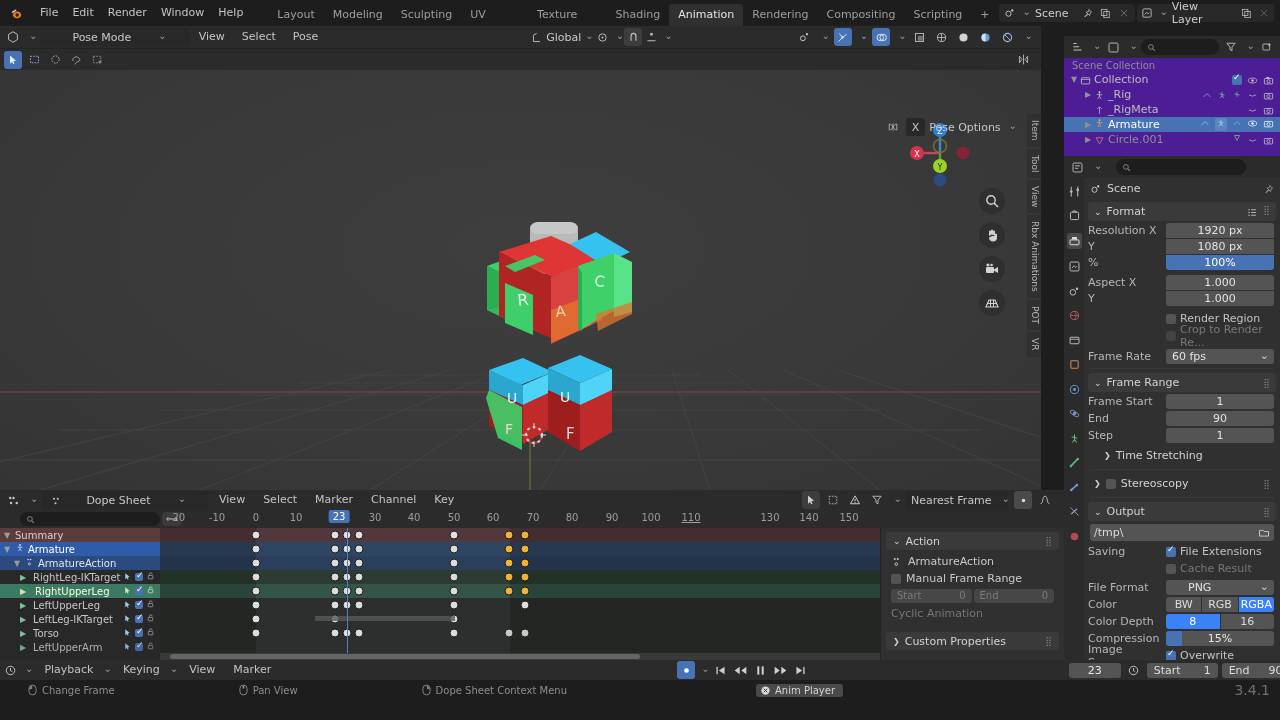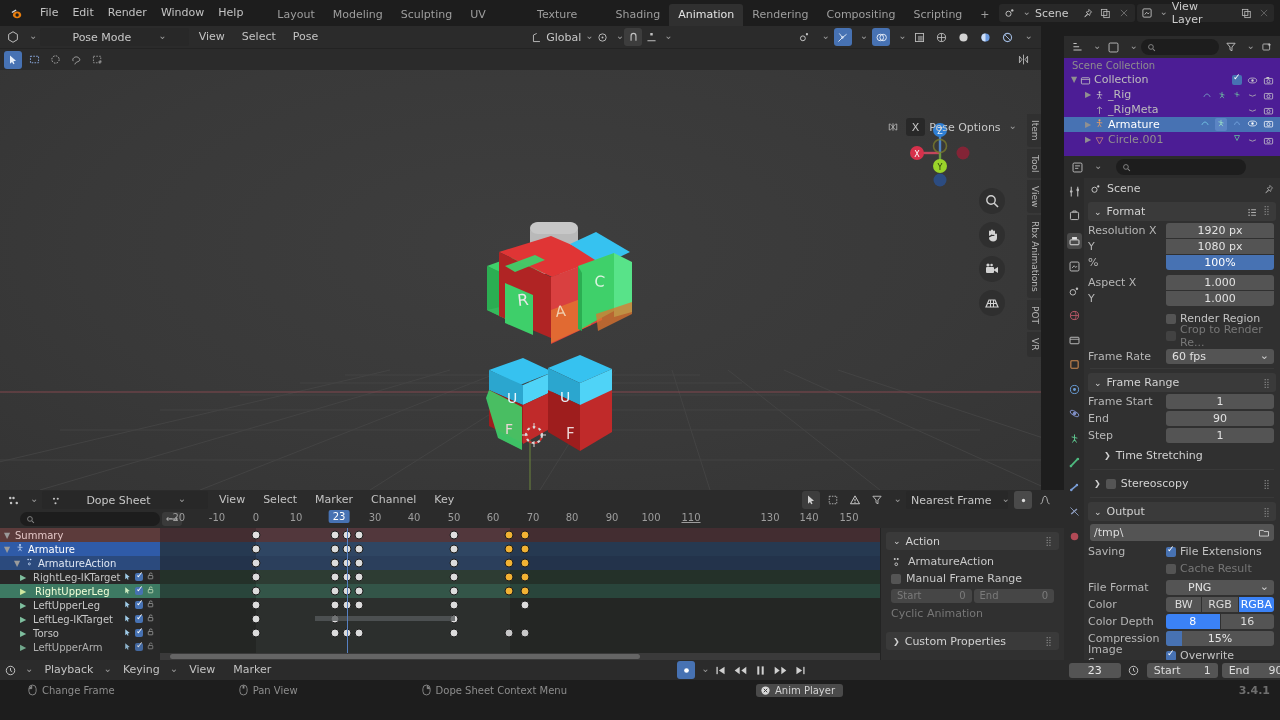--- a/index.html
+++ b/index.html
@@ -136,21 +136,21 @@
   .tl-pair { display:flex; align-items:center; background:#545454; border-radius:3px; height:15px; }
   .tl-pair span { padding:0 7px; line-height:15px; font-size:11px; color:#ddd; }
   .pbtn { width:18px; height:15px; display:flex; align-items:center; justify-content:center; }
 
   
   #status { position:absolute; left:0; top:680px; width:1280px; height:20px; background:#1d1d1d;
             display:flex; align-items:center; padding:0 6px; gap:6px; font-size:10px; color:#8d8d8d;}
   .kbhint { display:flex; align-items:center; gap:5px; }
   #anim-player { background:#4a4a4a; border-radius:3px; padding:1px 8px 1px 4px; color:#d4d4d4;
                  display:flex; align-items:center; gap:4px; font-size:10px;}
-  #version { margin-left:auto; color:#6f6f6f; font-size:11px; padding-right:4px;font-weight:bold;}
+  #version { margin-left:auto; color:#6f6f6f; font-size:14px; padding-right:4px;}
 </style>
 </head>
 <body>
 
 <div id="app">
 
   <div id="topbar">
     <span id="blender-logo">
       <svg width="15" height="15" viewBox="0 0 16 16" class="ico">
         <path d="M3 9.5c0-2 2-3.7 4.6-3.7S12 7.5 12 9.5s-2 3.5-4.4 3.5S3 11.5 3 9.5z" fill="#e87d0d"></path>

